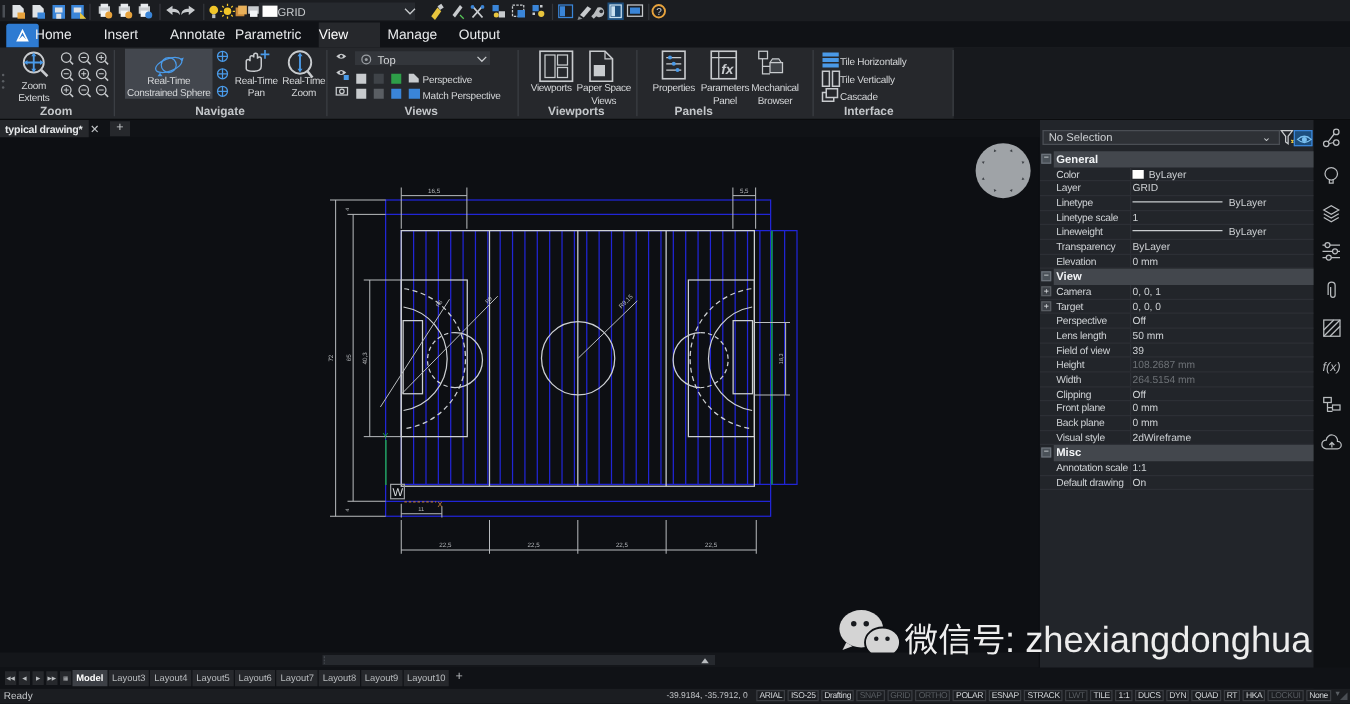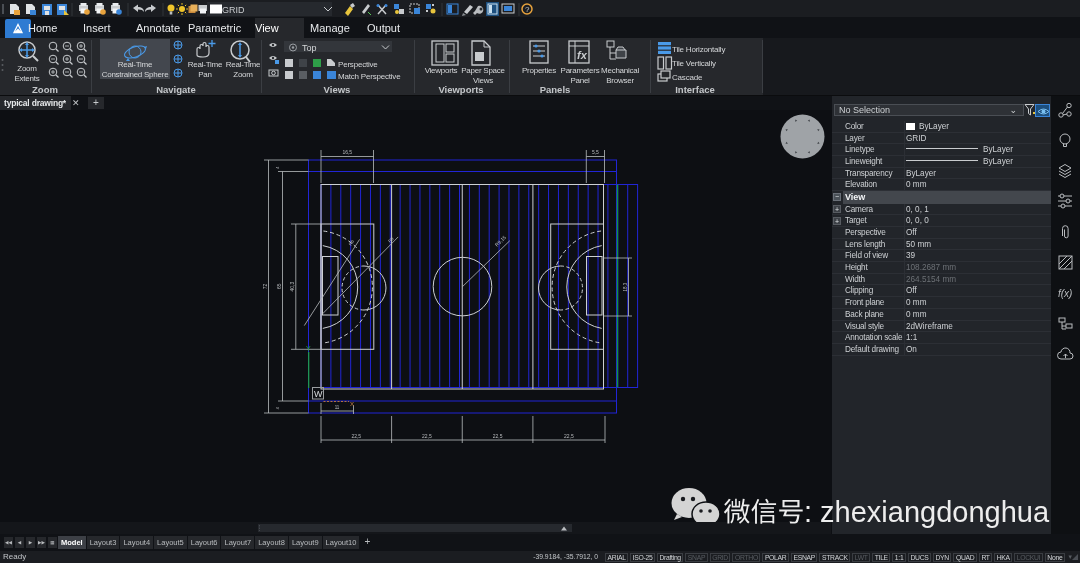--- a/index.html
+++ b/index.html
@@ -421,31 +421,36 @@
 <div style="position:absolute;left:2px;top:8px;width:190px;height:12px;background:#2e3136;border:1px solid #4a4e54;color:#cdd0d3;font-size:9px;line-height:11px;padding-left:4px">No Selection<span style="position:absolute;right:6px;top:0">⌄</span></div>
 <svg width="26" height="14" style="position:absolute;left:192px;top:7px">
         <path d="M1 1.5 h9 l-3.5 4.5 v6 l-2 -1.5 v-4.5 z" fill="none" stroke="#c8cbce"></path>
         <path d="M9 9 l2 2 m0 -2 l-2 2" stroke="#e8c53d"></path>
       </svg>
 <div style="position:absolute;left:203px;top:8px;width:15px;height:13px;background:#1d4f7e;border:1px solid #3a85d8"><svg width="15" height="13">
           <path d="M2 6.5 q5.5 -5 11 0 q-5.5 5 -11 0 z" fill="none" stroke="#7ac0f0"></path>
           <circle cx="7.5" cy="6.5" r="2" fill="#7ac0f0"></circle>
         </svg></div>
 <div style="position:absolute;left:0;top:25px;width:219px">
+        <div class="psec"><span class="pminus">−</span><b>General</b></div>
         <div class="prow">
           <span class="plab">Color</span>
           <span class="pval"><span class="sw"></span>ByLayer</span>
         </div>
         <div class="prow">
           <span class="plab">Layer</span>
           <span class="pval">GRID</span>
         </div>
         <div class="prow">
           <span class="plab">Linetype</span>
           <span class="pval"><span class="ltline"></span><span class="ltlab">ByLayer</span></span>
+        </div>
+        <div class="prow">
+          <span class="plab">Linetype scale</span>
+          <span class="pval">1</span>
         </div>
         <div class="prow">
           <span class="plab">Lineweight</span>
           <span class="pval"><span class="ltline"></span><span class="ltlab">ByLayer</span></span>
         </div>
         <div class="prow">
           <span class="plab">Transparency</span>
           <span class="pval">ByLayer</span>
         </div>
         <div class="prow">
@@ -492,20 +497,21 @@
           <span class="pval">0 mm</span>
         </div>
         <div class="prow">
           <span class="plab">Back plane</span>
           <span class="pval">0 mm</span>
         </div>
         <div class="prow">
           <span class="plab">Visual style</span>
           <span class="pval">2dWireframe</span>
         </div>
+        <div class="psec"><span class="pminus">−</span><b>Misc</b></div>
         <div class="prow">
           <span class="plab">Annotation scale</span>
           <span class="pval">1:1</span>
         </div>
         <div class="prow">
           <span class="plab">Default drawing</span>
           <span class="pval">On</span>
         </div>
       </div>
 </div>

